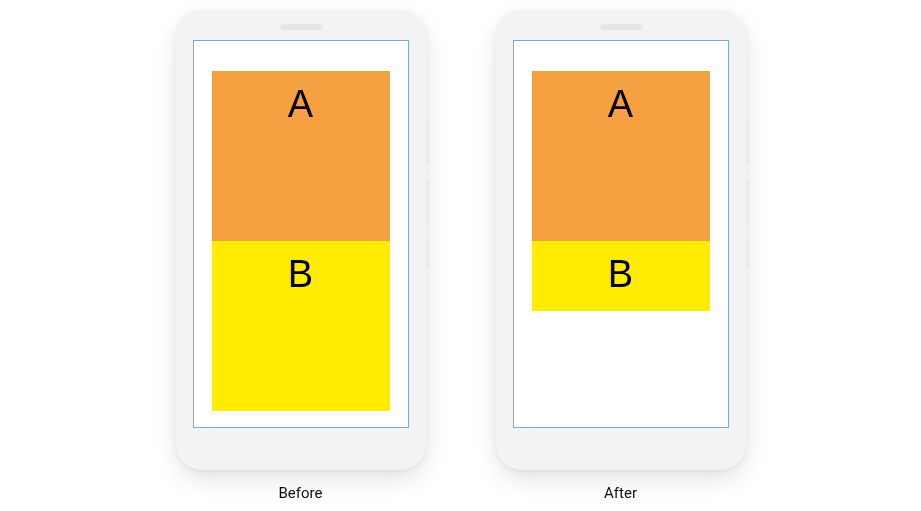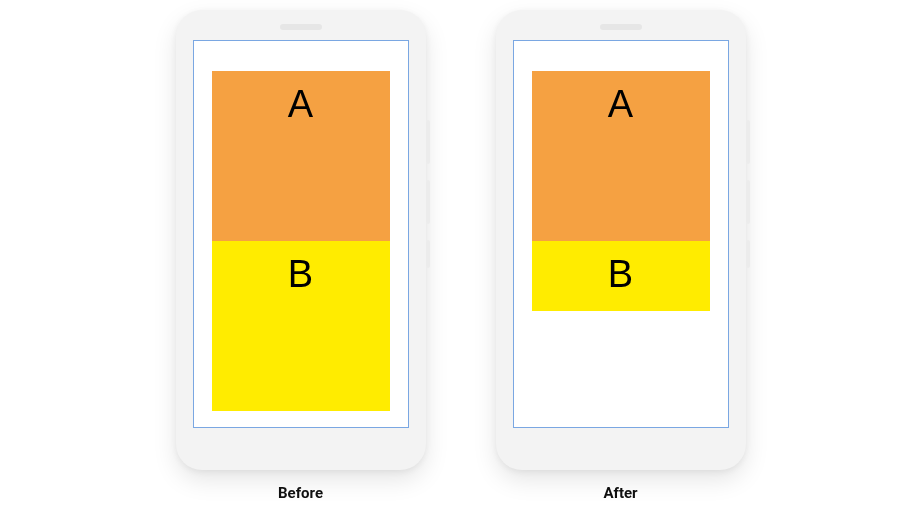--- a/index.html
+++ b/index.html
@@ -70,21 +70,21 @@
     padding-top: 12px;
     font-size: 38px;
     font-weight: 400;
     color: #000;
     font-family: Arial, sans-serif;
   }
   .box-a { background: #f5a142; }
   .box-b { background: #ffec00; }
   .caption {
     margin-top: 14px;
-    font-weight: 700;
+    font-weight: 400;
     font-size: 15px;
     color: #111;
   }
 </style>
 </head>
 <body>
 
 <div class="phone-column">
   <div class="phone">
     <div class="earpiece"></div>

